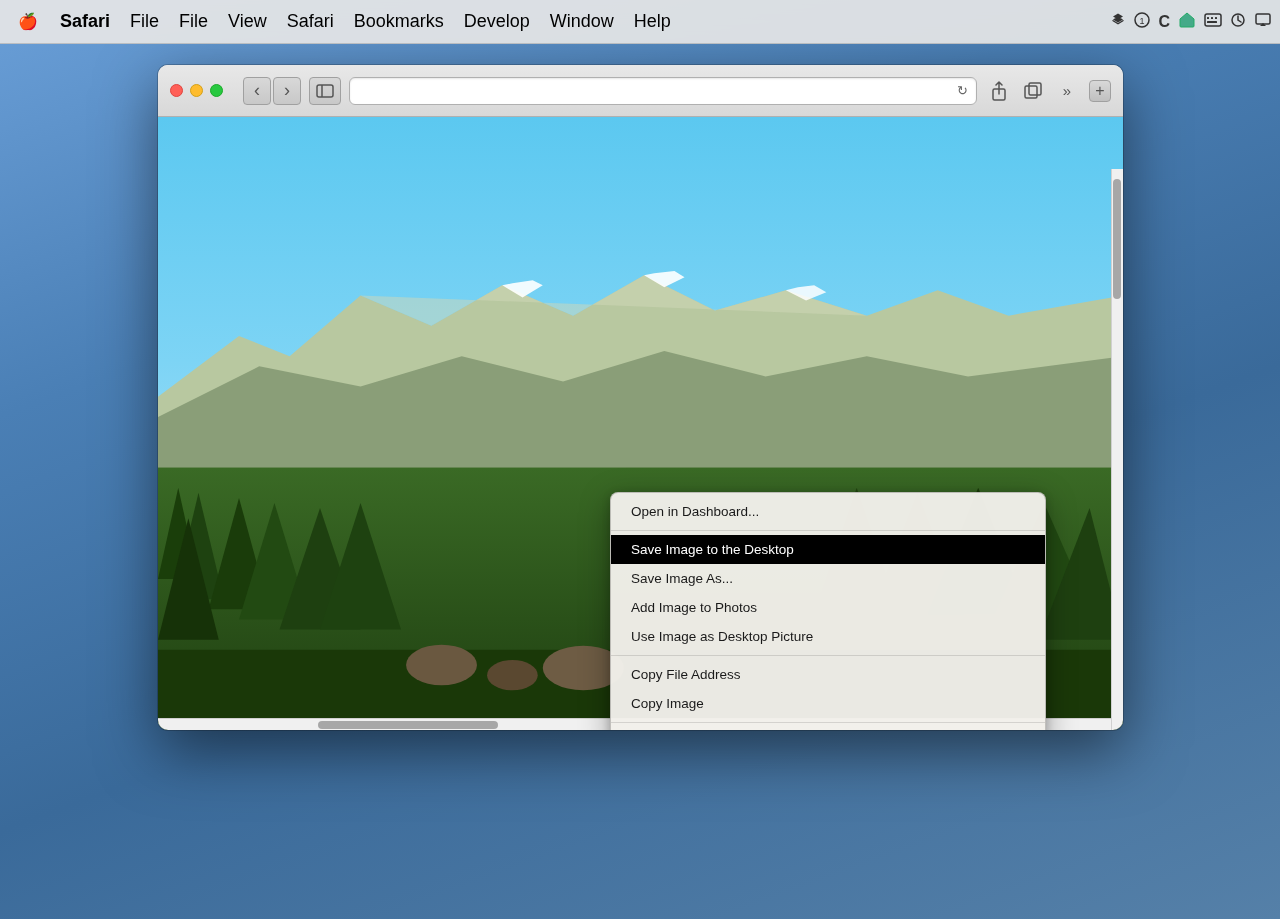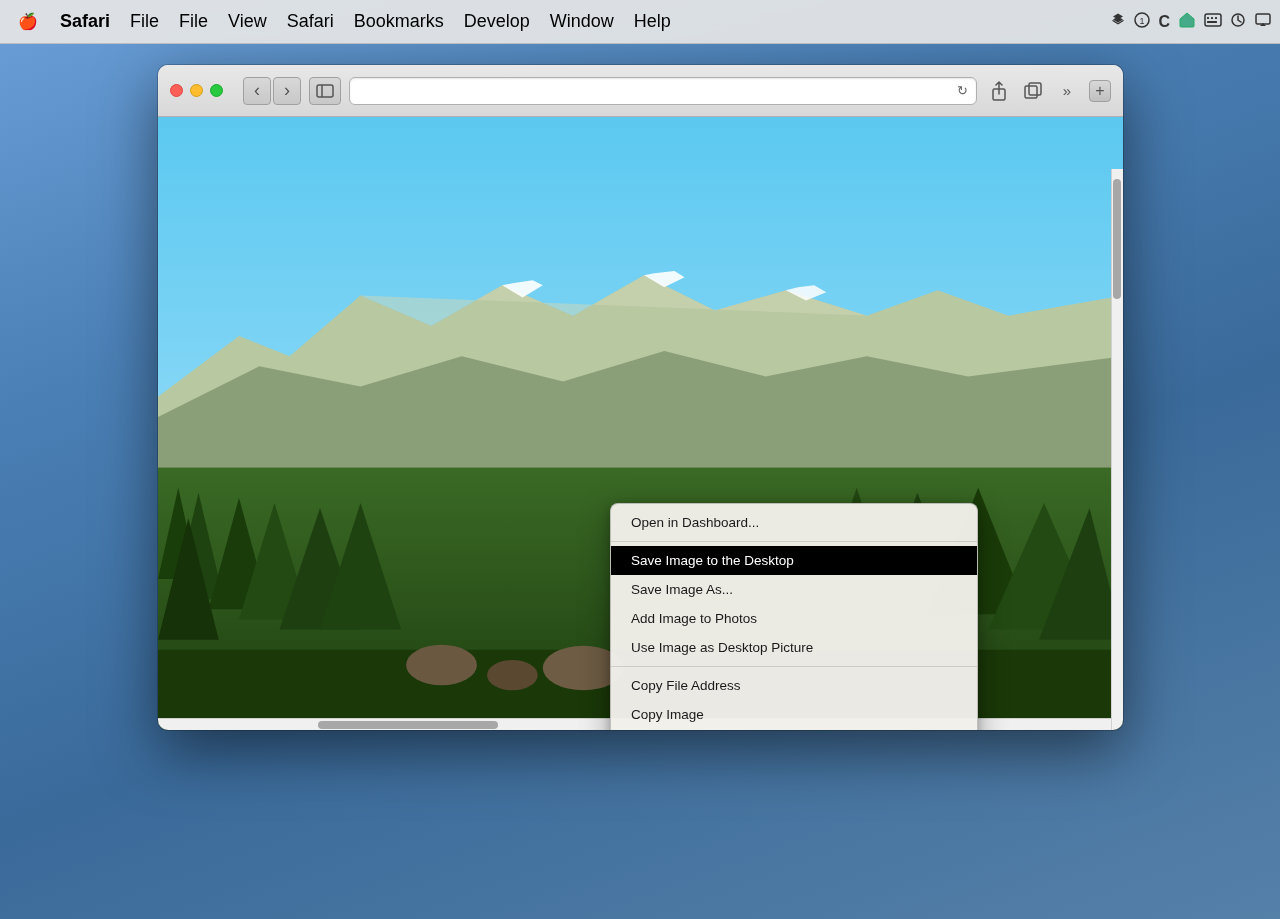--- a/index.html
+++ b/index.html
@@ -248,23 +248,23 @@
       top: 2px;
       width: 180px;
       height: 8px;
       background: rgba(0,0,0,0.3);
       border-radius: 4px;
     }
 
     
     .context-menu {
       position: absolute;
-      top: 386px;
+      top: 375px;
       left: 452px;
-      width: 368px;
+      width: 436px;
       background: rgba(242, 240, 234, 0.97);
       border: 1px solid rgba(0,0,0,0.2);
       border-radius: 8px;
       box-shadow: 0 8px 30px rgba(0,0,0,0.35), 0 2px 8px rgba(0,0,0,0.2);
       overflow: hidden;
       z-index: 500;
       padding: 4px 0;
     }
 
     .context-menu-item {

